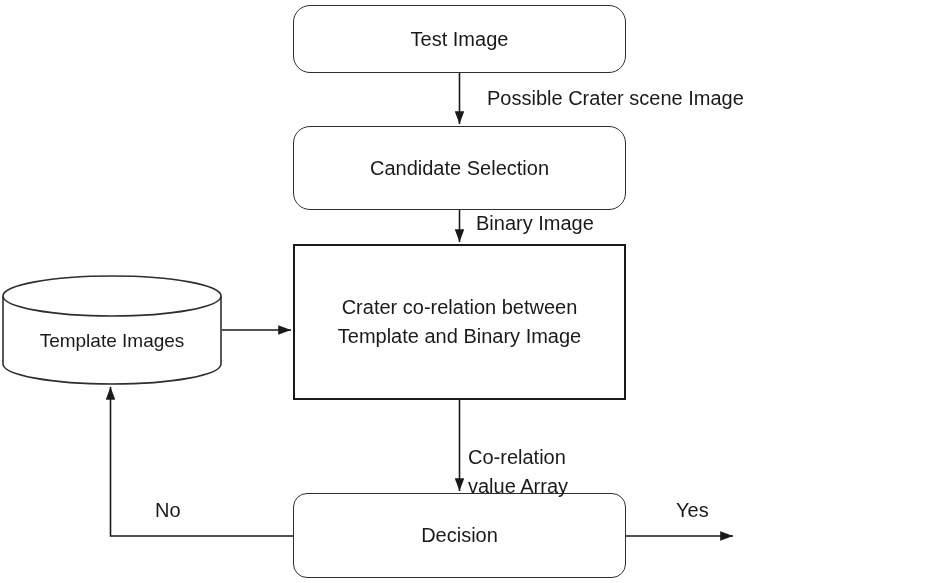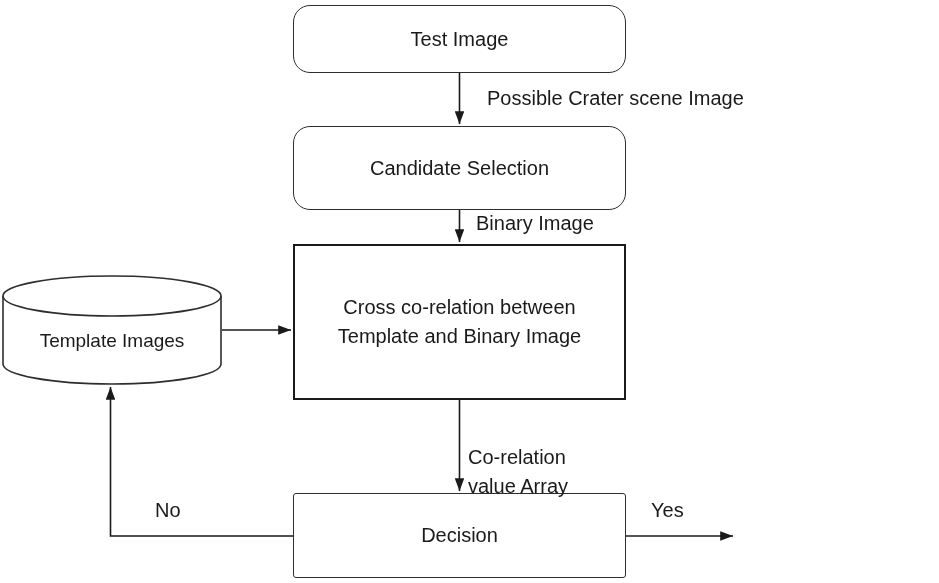--- a/index.html
+++ b/index.html
@@ -42,33 +42,33 @@
   }
   .node-candidate {
     left: 293px; top: 126px; width: 333px; height: 84px;
   }
   .node-cross {
     left: 293px; top: 244px; width: 333px; height: 156px;
     border-width: 2px; border-color: #1a1a1a; border-radius: 0;
   }
   .node-decision {
     left: 293px; top: 493px; width: 333px; height: 85px;
-    border-radius: 3px;
+    border-radius: 14px;
   }
   .edge-label {
     position: absolute;
     font-size: 20px;
     line-height: 29px;
     white-space: pre-line;
   }
   .lbl-possible { left: 487px; top: 84px; }
   .lbl-binary   { left: 476px; top: 209px; }
   .lbl-corel    { left: 468px; top: 431px; margin-top: 12px; }
   .lbl-no       { left: 155px; top: 496px; }
-  .lbl-yes      { left: 651px; top: 496px; }
+  .lbl-yes      { left: 676px; top: 496px; }
   .lbl-cylinder {
     position: absolute;
     left: 2px; top: 328px; width: 220px;
     text-align: center;
     font-size: 19px;
     line-height: 26px;
   }
 </style>
 </head>
 <body>
@@ -94,21 +94,21 @@
       <path d="M459.5,400 L459.5,491" marker-end="url(#arrow)"></path>
       <path d="M293,536 L110.5,536 L110.5,387" marker-end="url(#arrow)"></path>
       <path d="M626,536 L733,536" marker-end="url(#arrow)"></path>
     </g>
   </svg>
 
   <div class="node rounded node-test">Test Image</div>
 
   <div class="node rounded node-candidate">Candidate Selection</div>
 
-  <div class="node node-cross">Cross co-relation between
+  <div class="node node-cross">Crater co-relation between
 Template and Binary Image</div>
 
   <div class="node rounded node-decision">Decision</div>
 
   <div class="lbl-cylinder">Template Images</div>
 
   <div class="edge-label lbl-possible">Possible Crater scene Image</div>
 
   <div class="edge-label lbl-binary">Binary Image</div>
 

